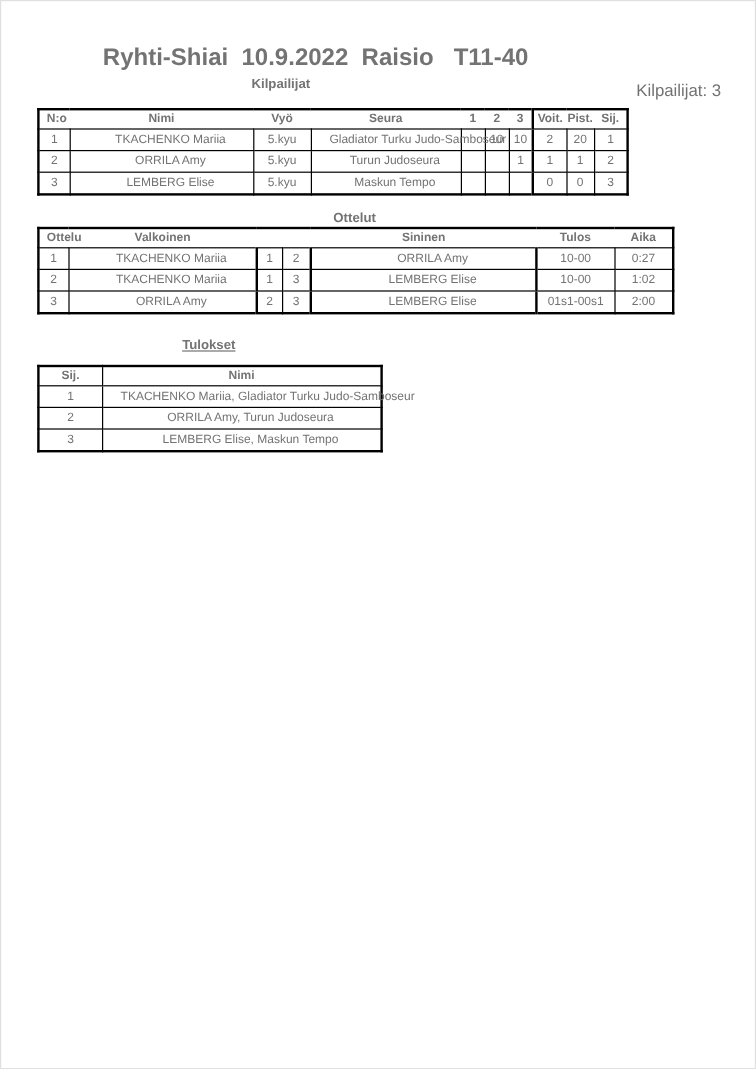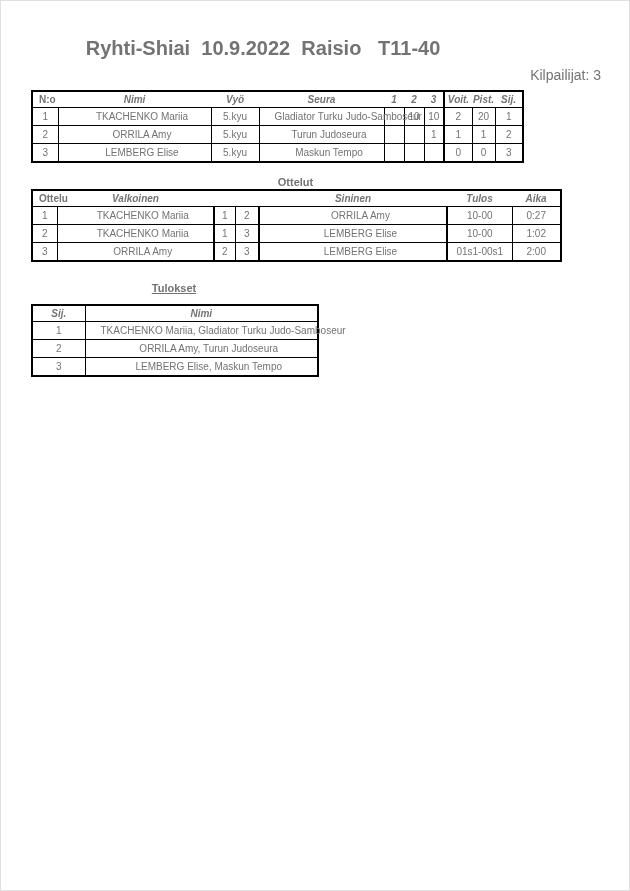--- a/index.html
+++ b/index.html
@@ -29,33 +29,34 @@
   th{
     border:none;font-weight:bold;height:15px;line-height:15px;padding:0;
     overflow:visible;white-space:nowrap;
   }
   thead tr{border-bottom:1px solid #000;}
   td{
     border:1px solid #000;height:17px;line-height:17px;padding:0;
     white-space:nowrap;overflow:visible;
   }
   .al{text-align:left;padding-left:6px;}
-  .ac{font-style:italic;}
+  .ac{}
   .l{text-align:center;padding-left:15px;}
   .c{text-align:center;}
   .thickL{border-left:2px solid #000 !important;}
   .nowrap{white-space:nowrap;position:relative;z-index:2;}
   .overnum{position:relative;z-index:1;}
 </style>
 </head>
 <body>
 
 <div class="page">
 
   <div class="title">Ryhti-Shiai  10.9.2022  Raisio   T11-40</div>
+  <div class="sec-heading h-kilpailijat">Kilpailijat</div>
   <div class="count">Kilpailijat: 3</div>
 
   <table class="t1">
     <colgroup>
       <col style="width:26px">
         <col style="width:153px">
         <col style="width:48px">
         <col style="width:125px">
       <col style="width:20px">
         <col style="width:20px">

